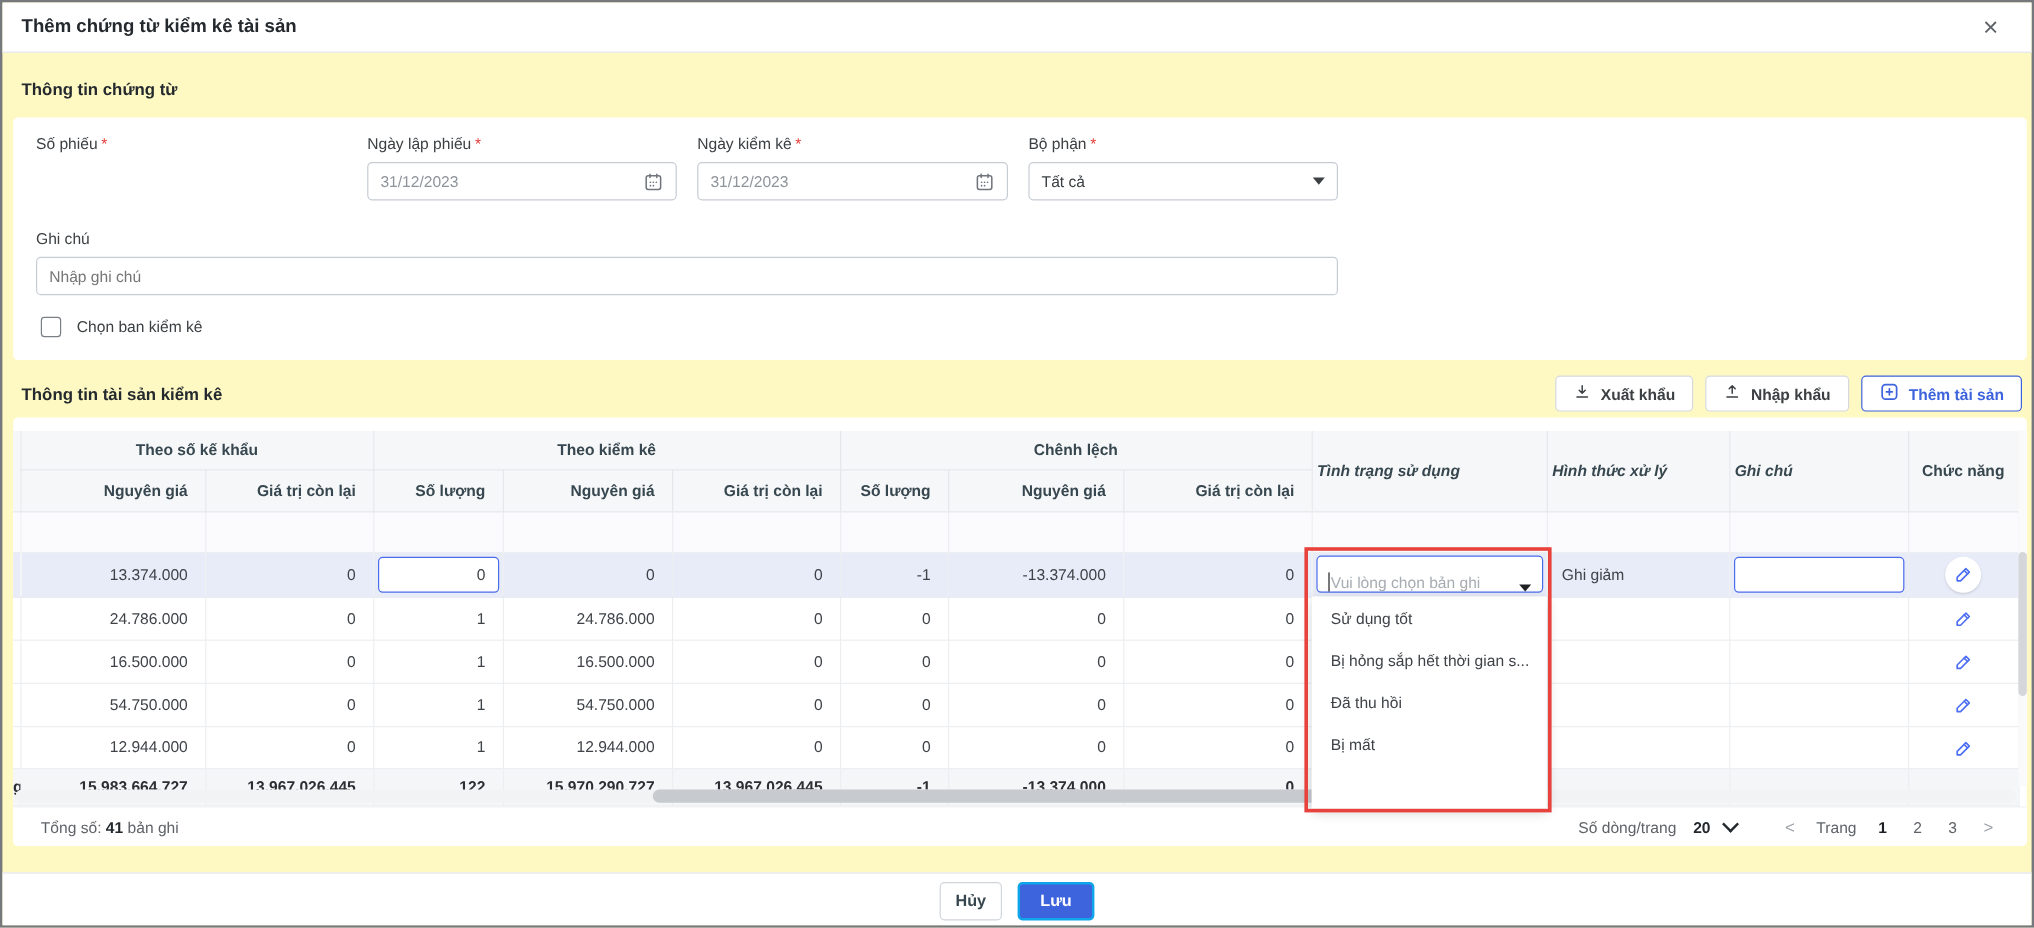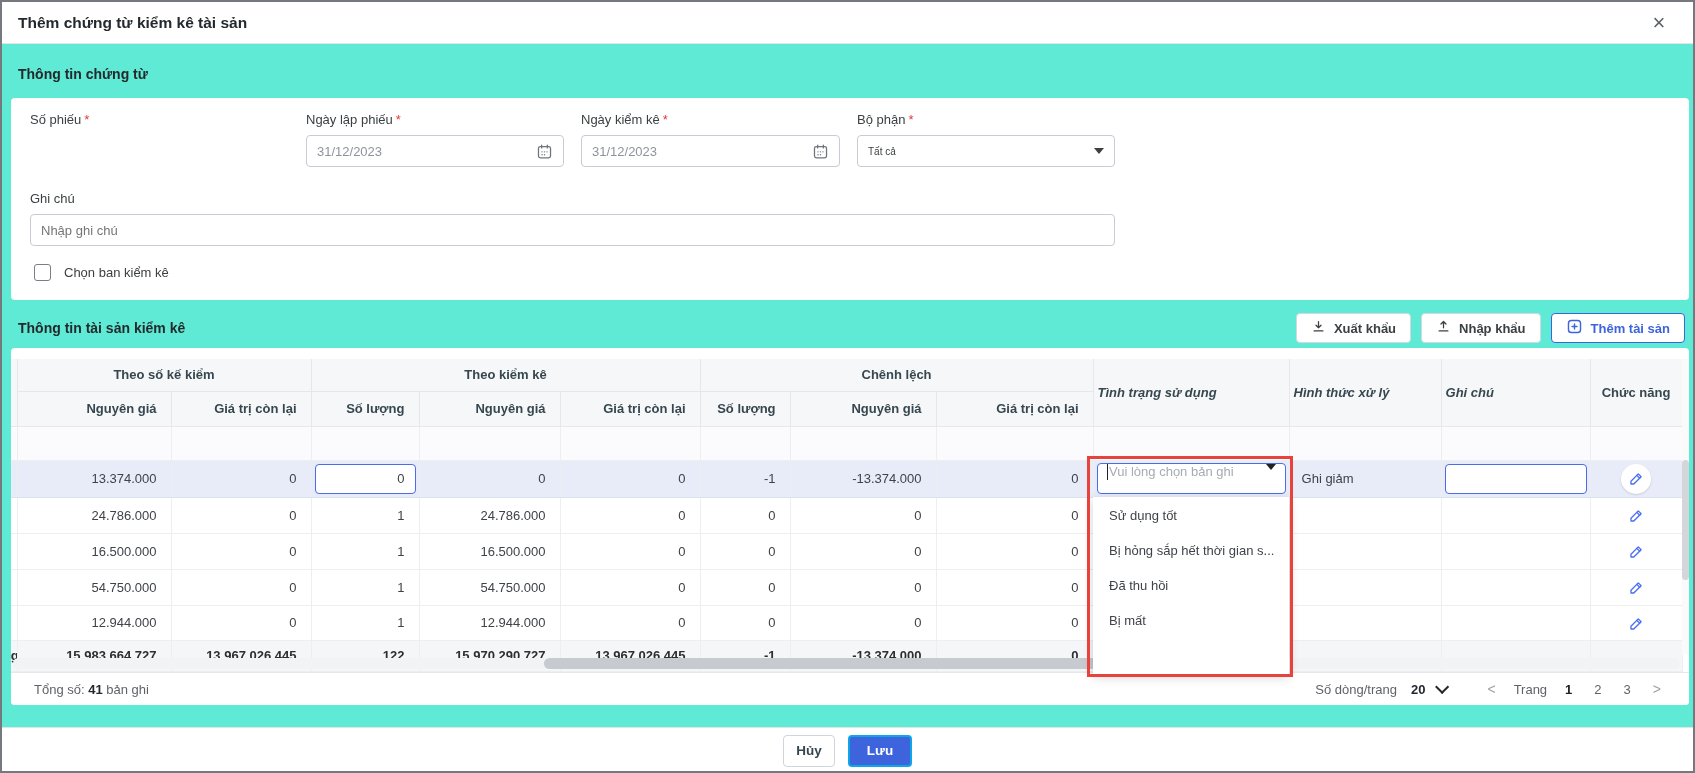--- a/index.html
+++ b/index.html
@@ -1,18 +1,18 @@
 <!DOCTYPE html>
 <html><head>
 <meta charset="utf-8">
 <style>
   * { margin:0; padding:0; box-sizing:border-box; }
   html,body { background:#9aa0a6; }
   body { font-family:"Liberation Sans","DejaVu Sans",sans-serif; }
-  .screen { position:relative; width:1695px; height:773px; background:#5eead4;
+  .screen { position:relative; width:1695px; height:773px; background:#fef9c3;
             border:2px solid #75797e; overflow:hidden; }
 
   
   .titlebar { position:absolute; left:0; top:0; width:100%; height:42px; background:#fff;
               border-bottom:1px solid #e3e5e8; display:flex; align-items:center; }
   .title { margin-left:16px; font-size:15.5px; font-weight:700; color:#24292e; }
   .close { position:absolute; right:22px; top:9px; width:24px; height:24px; font-size:22px;
            line-height:23px; text-align:center; color:#5f6368; cursor:pointer; }
 
   
@@ -25,21 +25,21 @@
 
   
   .fgroup { position:absolute; }
   .flabel { font-size:13px; color:#3c4043; margin-bottom:8px; }
   .req { color:#e53935; margin-left:3px; }
   .finput { height:32px; border:1px solid #c6cbd4; border-radius:4px; background:#fff;
             display:flex; align-items:center; padding:0 10px; }
   .finput input { border:none; outline:none; width:100%; font-size:13px; color:#8f949b;
                   font-family:inherit; background:transparent; }
   .finput .icon-right { margin-left:auto; flex:0 0 auto; display:flex; }
-  .select-val { font-size:10px; color:#3c4043; }
+  .select-val { font-size:13px; color:#3c4043; }
   .tri { width:0; height:0; border-left:5px solid transparent; border-right:5px solid transparent;
          border-top:6px solid #3c4043; margin-left:auto; }
   .chkrow { position:absolute; left:23px; top:166px; display:flex; align-items:center; }
   .chkbox { width:17px; height:17px; border:1.6px solid #7a7f87; border-radius:3px; background:#fff; }
   .chklabel { margin-left:13px; font-size:13px; color:#3c4043; }
 
   
   .toolbar { position:absolute; top:311px; right:8px; display:flex; gap:10px; }
   .tbtn { height:30px; display:flex; align-items:center; gap:8px; padding:0 14px; background:#fff;
           border:1px solid #d5d9df; border-radius:4px; font-size:13px; font-weight:700;
@@ -72,21 +72,21 @@
   .mini-input { width:100%; height:30px; border:1.5px solid #4a6bea; border-radius:4px;
                 background:#fff; font-size:13px; color:#3f4348; text-align:right;
                 padding:0 10px; outline:none; font-family:inherit; }
   .act { text-align:center; }
   .icon-wrap { display:inline-flex; width:30px; height:30px; align-items:center;
                justify-content:center; vertical-align:middle; cursor:pointer; }
   .icon-wrap.circle { background:#fff; border-radius:50%; box-shadow:0 1px 2px rgba(60,64,67,.18); }
 
   
   .combo { height:31px; margin:0 3px; border:1.5px solid #4a6bea; border-radius:4px; background:#fff;
-           display:flex; align-items:flex-start; padding:0 9px; cursor:text; }
+           display:flex; align-items:flex-end; padding:0 9px; cursor:text; }
   .combo .ph { font-size:13px; color:#a7abb2; }
   .caret-bar { display:inline-block; width:1.5px; height:16px; background:#202124;
                vertical-align:middle; margin-right:1px; }
   .dd-panel { position:absolute; left:1082px; top:149px; width:196px; height:177px; background:#fff;
               box-shadow:0 3px 10px rgba(0,0,0,.18); z-index:6; padding-top:1px; }
   .dd-opt { height:35px; line-height:35px; padding-left:16px; font-size:13px; color:#3f4348;
             cursor:pointer; }
   .red-box { position:absolute; left:1076px; top:108px; width:206px; height:221px;
              border:3px solid #e8423d; z-index:7; pointer-events:none; }
 
@@ -233,21 +233,21 @@
           <col style="width:146px">
         <col style="width:157px">
           <col style="width:196px">
           <col style="width:152px">
           <col style="width:149px">
         <col style="width:92px">
       </colgroup>
       <thead>
         <tr class="gr1">
           <th class="sliver" rowspan="2"></th>
-          <th class="grp" colspan="2">Theo số kế kiểm</th>
+          <th class="grp" colspan="2">Theo số kế khẩu</th>
           <th class="grp" colspan="3">Theo kiểm kê</th>
           <th class="grp" colspan="3">Chênh lệch</th>
           <th class="hL" rowspan="2">Tình trạng sử dụng</th>
           <th class="hL" rowspan="2">Hình thức xử lý</th>
           <th class="hL" rowspan="2">Ghi chú</th>
           <th class="hC" rowspan="2">Chức năng</th>
         </tr>
         <tr class="gr2">
           <th class="hR">Nguyên giá</th>
           <th class="hR">Giá trị còn lại</th>

